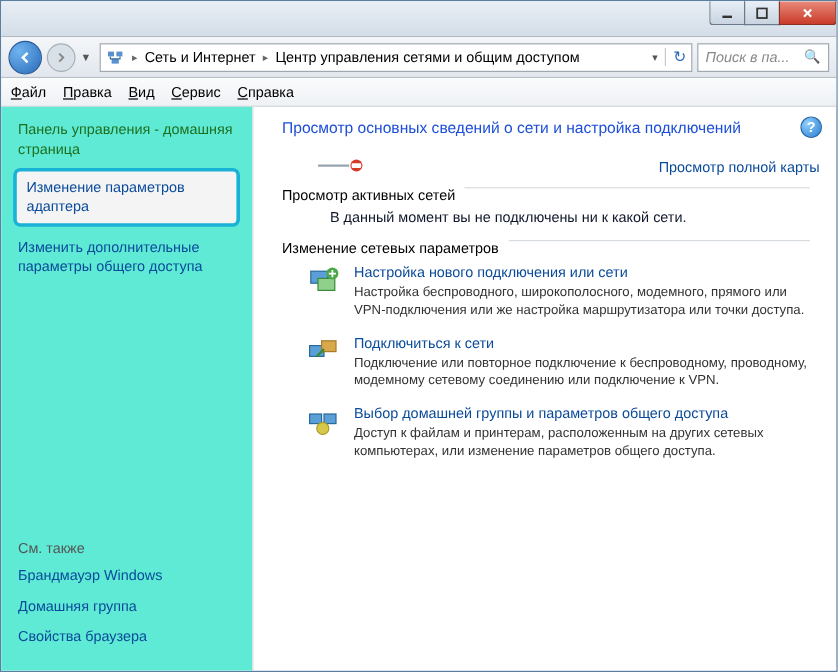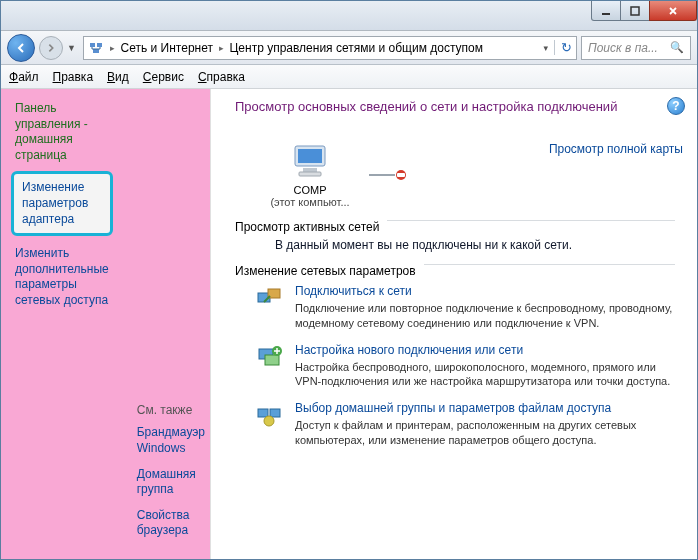--- a/index.html
+++ b/index.html
@@ -23,31 +23,31 @@
   .address-end { margin-left: auto; display: flex; align-items: center; gap: 6px; color: #555; font-size: 9px; }
   .refresh { border-left: 1px solid #c0c8d0; padding-left: 6px; color: #2a6bb8; font-size: 13px; }
   .search { width: 110px; height: 24px; border: 1px solid #a0a8b0; background: #fff; display: flex; align-items: center; padding: 0 6px; color: #888; font-style: italic; gap: 0; }
   .search-icon-inner { color: #3a6aa8; font-size: 11px; font-style: normal;}
   
   .menubar { height: 24px; background: linear-gradient(to bottom, #fafbfc, #eef1f5); border-bottom: 1px solid #d0d4d8; display: flex; align-items: center; padding: 0 8px; gap: 14px; }
   .menu-item { color: #000; text-align: center; }
   .menu-item u { text-decoration: underline; }
   
   .body-row { display: flex; height: calc(560px - 30px - 34px - 24px - 2px); }
-  .sidebar { width: 210px; background: #f9a8d4; border-right: 1px solid #e0e0e0; padding: 12px 0 10px 0; display: flex; flex-direction: row; position: relative; }
+  .sidebar { width: 210px; background: #5eead4; border-right: 1px solid #e0e0e0; padding: 12px 0 10px 0; display: flex; flex-direction: column; position: relative; }
   .side-top { padding: 0 14px; }
   .side-title { color: #1f6f1f; margin-bottom: 8px; line-height: 1.3; }
   .side-link { color: #0a4a9a; margin-bottom: 10px; display: block; cursor: pointer; line-height: 1.3; }
   .side-link.hl { border: 3px solid #19b2d6; border-radius: 6px; padding: 6px 8px; background: #f4f4f4; margin-left: -4px; margin-right: -4px; }
   .side-bottom { margin-top: auto; padding: 0 16px 0 14px; }
   .side-sub { color: #555; margin-bottom: 8px; }
   
   .main { flex: 1; padding: 10px 14px 10px 24px; overflow: hidden; position: relative; }
   .help-icon { position: absolute; top: 8px; right: 12px; width: 18px; height: 18px; border-radius: 50%; background: radial-gradient(circle at 30% 30%, #8fcfff, #2a7fd0); border: 1px solid #2a6aa8; color: #fff; font-weight: bold; font-size: 12px; display: flex; align-items: center; justify-content: center; }
-  .main-title { color: #701a75; font-size: 13px; margin-bottom: 26px; line-height: 1.3; }
+  .main-title { color: #1d4ed8; font-size: 13px; margin-bottom: 16px; line-height: 1.3; }
   
   .map-row { position: relative; margin: 6px 0 12px 0; }
   .map-icons { display: flex; align-items: center; gap: 14px; padding-left: 30px;}
   .map-item { text-align: center; width: 90px; }
   .map-icon { width: 42px; height: 38px; margin: 0 auto 4px; display: flex; align-items: center; justify-content: center; }
   .map-label { font-size: 11px; color: #000; }
   .map-sub { font-size: 11px; color: #444; }
   .map-conn { display: flex; align-items: center; }
   .full-map { position: absolute; right: 0; top: 0; color: #0a4a9a; cursor: pointer; }
   
@@ -132,49 +132,37 @@
   <span class="menu-item"><u>В</u><span>ид</span></span>
   <span class="menu-item"><u>С</u><span>ервис</span></span>
   <span class="menu-item"><u>С</u><span>правка</span></span>
 </div>
 
 <div class="body-row">
   <div class="sidebar">
     <div class="side-top">
       <div class="side-title">Панель управления - домашняя страница</div>
       <div class="side-link hl">Изменение параметров адаптера</div>
-      <div class="side-link">Изменить дополнительные параметры сетевых доступа</div>
+      <div class="side-link">Изменить дополнительные параметры общего доступа</div>
     </div>
     <div class="side-bottom">
       <div class="side-sub">См. также</div>
       <div class="side-link">Брандмауэр Windows</div>
       <div class="side-link">Домашняя группа</div>
       <div class="side-link">Свойства браузера</div>
     </div>
   </div>
 
   <div class="main">
     <div class="help-icon">?</div>
     <div class="main-title">Просмотр основных сведений о сети и настройка подключений</div>
 
     <div class="map-row">
       <span class="full-map">Просмотр полной карты</span>
       <div class="map-icons">
-        <div class="map-item">
-          <div class="map-icon">
-            <svg class="comp-svg" viewBox="0 0 42 38">
-                <rect x="6" y="4" width="30" height="20" rx="2" fill="#d8e4f0" stroke="#7a9ac0"></rect>
-                <rect x="9" y="7" width="24" height="14" fill="#4a8fd8"></rect>
-                <rect x="14" y="26" width="14" height="4" fill="#c0c8d0"></rect>
-                <rect x="10" y="30" width="22" height="4" rx="1" fill="#d8dce0" stroke="#a0a8b0"></rect>
-              </svg>
-          </div>
-          <div class="map-label">COMP</div>
-          <div class="map-sub">(этот компьют...</div>
-        </div>
         <div class="map-conn">
           <svg width="40" height="12" viewBox="0 0 40 12">
               <line x1="0" y1="6" x2="26" y2="6" stroke="#9aa4ae" stroke-width="2"></line>
               <circle cx="32" cy="6" r="5" fill="#d43a2a"></circle>
               <rect x="28" y="4" width="8" height="4" fill="#fff" rx="1"></rect>
             </svg>
         </div>
       </div>
     </div>
 
@@ -183,55 +171,55 @@
       <span class="section-line"></span>
     </div>
     <div class="section-note">В данный момент вы не подключены ни к какой сети.</div>
 
     <div class="section-row">
       <span class="section-title">Изменение сетевых параметров</span>
       <span class="section-line"></span>
     </div>
 
     <div class="task-list">
-      <div class="task">
-        <div class="task-icon">
-          <svg width="28" height="28" viewBox="0 0 28 28">
-              <rect x="3" y="9" width="12" height="9" fill="#5a9fd8" stroke="#2a6a9a"></rect>
-              <rect x="13" y="5" width="12" height="9" fill="#d8a84a" stroke="#a87a2a"></rect>
-              <path d="M9 18 l6 -6" stroke="#3a8a3a" stroke-width="2"></path>
-            </svg>
-        </div>
-        <div class="task-body">
-          <div class="task-title">Подключиться к сети</div>
-          <div class="task-desc">Подключение или повторное подключение к беспроводному, проводному, модемному сетевому соединению или подключение к VPN.</div>
-        </div>
-      </div>
       <div class="task">
         <div class="task-icon">
           <svg width="28" height="28" viewBox="0 0 28 28">
               <rect x="4" y="6" width="14" height="10" fill="#5a9fd8" stroke="#2a6a9a"></rect>
               <rect x="10" y="12" width="14" height="10" fill="#8fd08a" stroke="#3a8a3a"></rect>
               <circle cx="22" cy="8" r="5" fill="#4aa84a"></circle>
               <path d="M22 5v6 M19 8h6" stroke="#fff" stroke-width="1.5"></path>
             </svg>
         </div>
         <div class="task-body">
           <div class="task-title">Настройка нового подключения или сети</div>
           <div class="task-desc">Настройка беспроводного, широкополосного, модемного, прямого или VPN-подключения или же настройка маршрутизатора или точки доступа.</div>
         </div>
       </div>
       <div class="task">
         <div class="task-icon">
           <svg width="28" height="28" viewBox="0 0 28 28">
+              <rect x="3" y="9" width="12" height="9" fill="#5a9fd8" stroke="#2a6a9a"></rect>
+              <rect x="13" y="5" width="12" height="9" fill="#d8a84a" stroke="#a87a2a"></rect>
+              <path d="M9 18 l6 -6" stroke="#3a8a3a" stroke-width="2"></path>
+            </svg>
+        </div>
+        <div class="task-body">
+          <div class="task-title">Подключиться к сети</div>
+          <div class="task-desc">Подключение или повторное подключение к беспроводному, проводному, модемному сетевому соединению или подключение к VPN.</div>
+        </div>
+      </div>
+      <div class="task">
+        <div class="task-icon">
+          <svg width="28" height="28" viewBox="0 0 28 28">
               <rect x="3" y="8" width="10" height="8" fill="#5a9fd8" stroke="#2a6a9a"></rect>
               <rect x="15" y="8" width="10" height="8" fill="#5a9fd8" stroke="#2a6a9a"></rect>
               <circle cx="14" cy="20" r="5" fill="#d8c84a" stroke="#a89a2a"></circle>
             </svg>
         </div>
         <div class="task-body">
-          <div class="task-title">Выбор домашней группы и параметров файлам доступа</div>
+          <div class="task-title">Выбор домашней группы и параметров общего доступа</div>
           <div class="task-desc">Доступ к файлам и принтерам, расположенным на других сетевых компьютерах, или изменение параметров общего доступа.</div>
         </div>
       </div>
     </div>
   </div>
 </div>
 
 </body></html>

